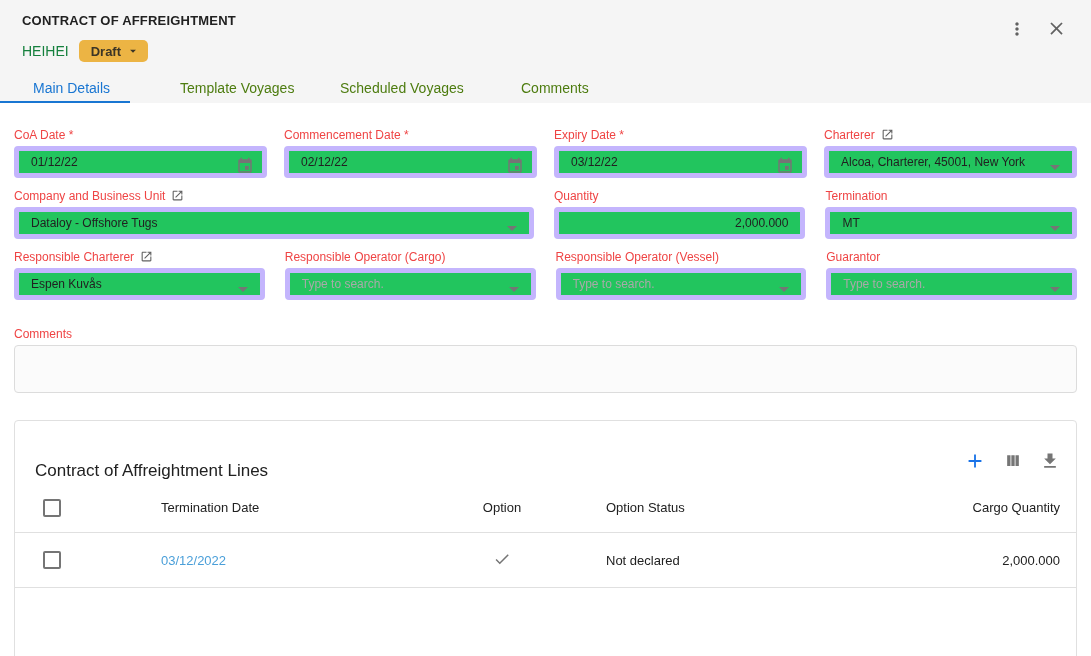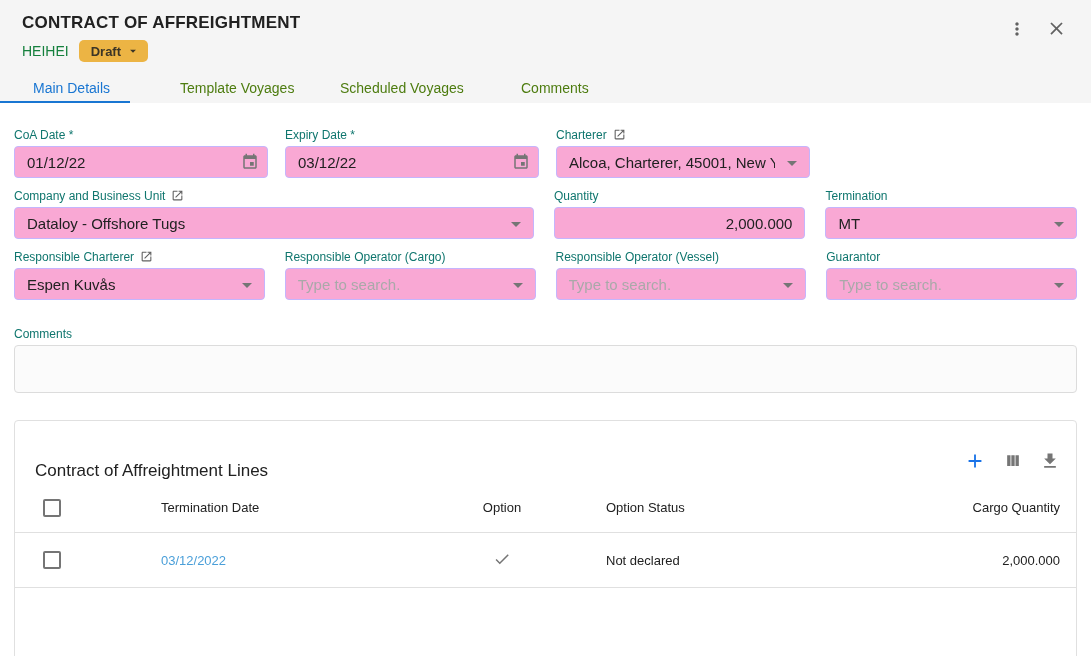--- a/index.html
+++ b/index.html
@@ -8,42 +8,42 @@
     position: relative;
     width: 1091px; height: 656px;
     overflow: hidden;
     background: #fff;
     color: #212121;
     font-family: "Liberation Sans", "DejaVu Sans", sans-serif;
   }
 
   
   .topbar { position: relative; height: 103px; background: #f5f5f5; }
-  .page-title { position: absolute; left: 22px; top: 13px; font-size: 17px; font-weight: 700; letter-spacing: .2px; color: #212121; }
+  .page-title { position: absolute; left: 22px; top: 13px; font-size: 13px; font-weight: 700; letter-spacing: .2px; color: #212121; }
   .subrow { position: absolute; left: 22px; top: 40px; display: flex; align-items: center; gap: 10px; }
   .code { font-size: 14px; color: #15803d; }
   .badge { display: flex; align-items: center; gap: 5px; height: 22px; padding: 0 8px 0 12px;
            background: #ecb444; border-radius: 5px; font-size: 13px; font-weight: 700; color: #3b3526; cursor: pointer; }
   .top-actions { position: absolute; right: 24px; top: 18px; display: flex; align-items: center; gap: 19px; }
   .icon-btn { display: flex; align-items: center; justify-content: center; cursor: pointer; }
 
   .tab { position: absolute; top: 80px; font-size: 14px; color: #4d7c0f; cursor: pointer; white-space: nowrap; }
   .tab.active { color: #1976d2; }
   .tab-indicator { position: absolute; left: 0; bottom: 0; width: 130px; height: 2px; background: #1976d2; }
 
   
   .form-area { padding: 25px 14px 0 14px; }
   .frow { display: flex; gap: 17px; }
   .frow + .frow { margin-top: 11px; gap: 20px; }
   .field { width: 254px; }
   .field.wide { width: 525px; }
   .flabel { display: flex; align-items: center; gap: 6px; height: 13px; margin-bottom: 5px;
-            font-size: 12px; color: #0f766e; white-space: nowrap; }
-  .control { position: relative; height: 32px; border: 1px solid #c4b5fd; border-radius: 4px;
-             background: #f9a8d4; display: flex; align-items: center; padding: 0 12px; font-size: 15px; }
+            font-size: 12px; color: #ef4444; white-space: nowrap; }
+  .control { position: relative; height: 32px; border: 5px solid #c4b5fd; border-radius: 4px;
+             background: #22c55e; display: flex; align-items: center; padding: 0 12px; font-size: 12px; }
   .control input { border: 0; outline: 0; background: transparent; width: 100%; font: inherit; color: #212121; padding: 0; }
   .control input::placeholder { color: #a9a9a9; }
   .control.with-cal { padding-right: 36px; }
   .control.with-caret { padding-right: 34px; }
   .cal-icon { position: absolute; right: 8px; top: 6px; }
   .caret { position: absolute; right: 12px; top: 14px; width: 0; height: 0;
            border-left: 5px solid transparent; border-right: 5px solid transparent; border-top: 5px solid #757575; }
   .sel-val { flex: 1; white-space: nowrap; overflow: hidden; }
   .qty-input { text-align: right; }
   .comments-box { margin-top: 27px; }
@@ -116,20 +116,31 @@
         <div class="control with-cal">
           <input value="01/12/22" style="">
           <span class="cal-icon">
             <svg width="18" height="18" viewBox="0 0 24 24">
                 <path fill="#757575" d="M17 12h-5v5h5v-5zM16 1v2H8V1H6v2H5c-1.11 0-1.99.9-1.99 2L3 19c0 1.1.89 2 2 2h14c1.1 0 2-.9 2-2V5c0-1.1-.9-2-2-2h-1V1h-2zm3 18H5V8h14v11z"></path>
               </svg>
           </span>
         </div>
       </div>
       <div class="field">
+        <div class="flabel">Commencement Date *</div>
+        <div class="control with-cal">
+          <input value="02/12/22" style="">
+          <span class="cal-icon">
+            <svg width="18" height="18" viewBox="0 0 24 24">
+                <path fill="#757575" d="M17 12h-5v5h5v-5zM16 1v2H8V1H6v2H5c-1.11 0-1.99.9-1.99 2L3 19c0 1.1.89 2 2 2h14c1.1 0 2-.9 2-2V5c0-1.1-.9-2-2-2h-1V1h-2zm3 18H5V8h14v11z"></path>
+              </svg>
+          </span>
+        </div>
+      </div>
+      <div class="field">
         <div class="flabel">Expiry Date *</div>
         <div class="control with-cal">
           <input value="03/12/22" style="">
           <span class="cal-icon">
             <svg width="18" height="18" viewBox="0 0 24 24">
                 <path fill="#757575" d="M17 12h-5v5h5v-5zM16 1v2H8V1H6v2H5c-1.11 0-1.99.9-1.99 2L3 19c0 1.1.89 2 2 2h14c1.1 0 2-.9 2-2V5c0-1.1-.9-2-2-2h-1V1h-2zm3 18H5V8h14v11z"></path>
               </svg>
           </span>
         </div>
       </div>

